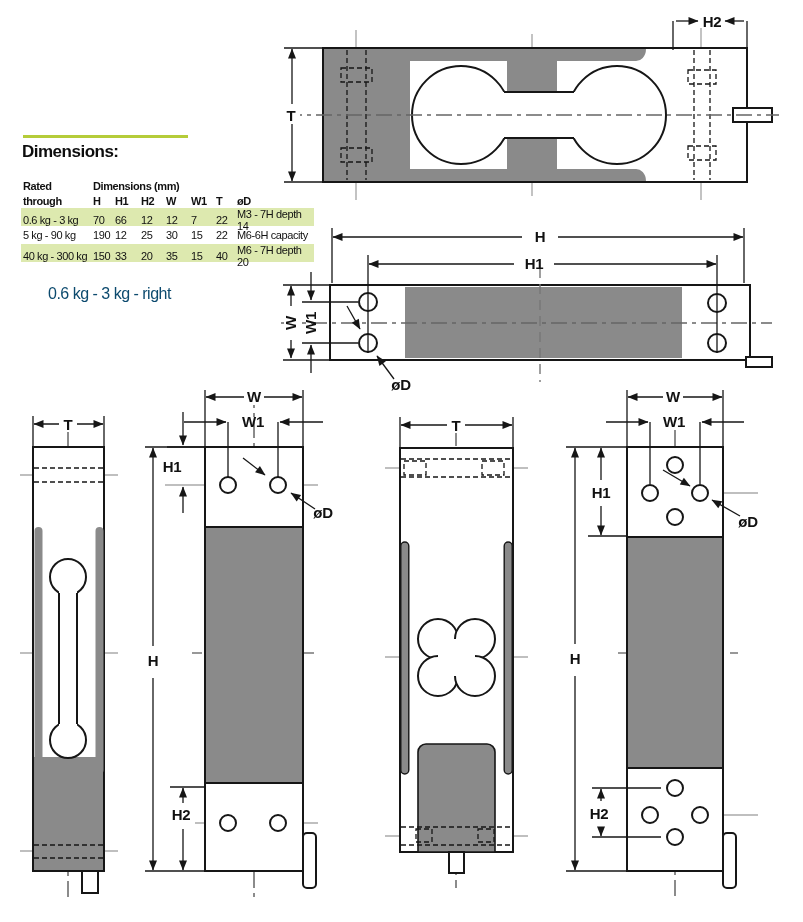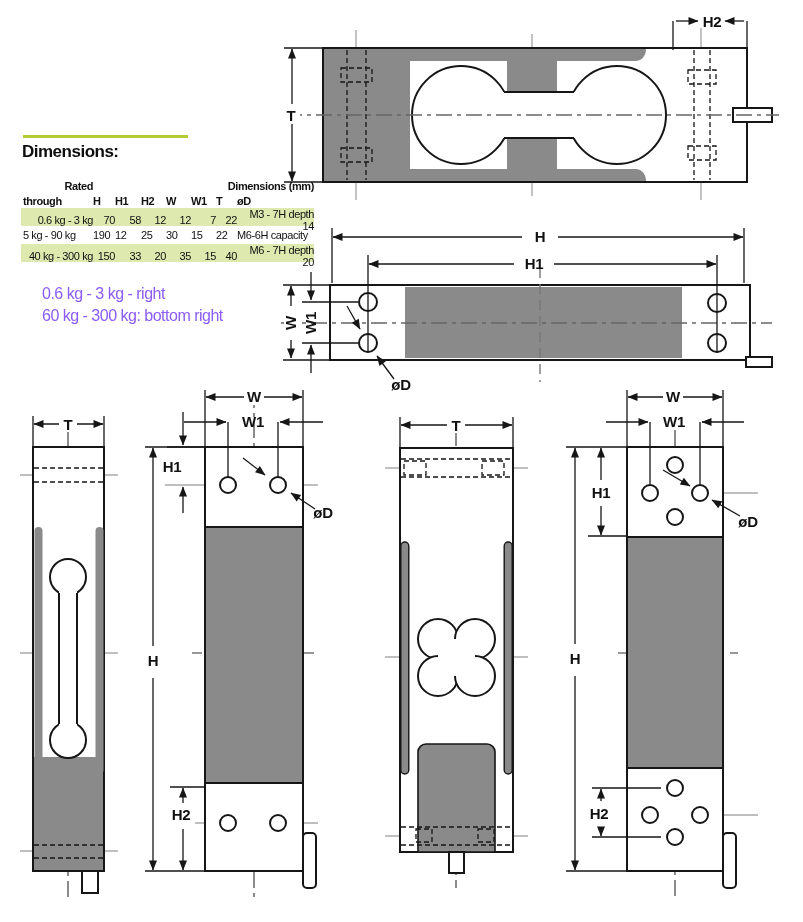--- a/index.html
+++ b/index.html
@@ -32,29 +32,29 @@
   
   .accent-line{position:absolute;left:23px;top:135px;width:165px;height:3px;
                background:var(--accent_green);}
   .page-title{position:absolute;left:22px;top:142px;margin:0;font-size:17px;font-weight:700;
               letter-spacing:-0.5px;color:#0d0d0d;}
 
   
   .dim-table{position:absolute;left:21px;top:179px;width:293px;font-size:11px;letter-spacing:-0.4px;}
   .trow{display:grid;grid-template-columns:70px 22px 26px 25px 25px 25px 21px auto;
         align-items:center;padding-left:2px;}
-  .thead{font-weight:700;height:14px;text-align:right;}
+  .thead{font-weight:700;height:14px;}
   .thead2{font-weight:700;height:15px;}
   .tdata{height:18px;font-weight:400;}
-  .hl{background:var(--row_highlight);text-align:right;}
+  .hl{background:var(--row_highlight);}
   .span-cols{grid-column:2 / -1;}
 
   
-  .notes{position:absolute;left:42px;top:283px;font-size:16px;letter-spacing:-0.5px;
-         line-height:22px;font-weight:400;color:#8b5cf6;}
+  .notes{position:absolute;left:48px;top:283px;font-size:16px;letter-spacing:-0.5px;
+         line-height:22px;font-weight:400;color:#0c4a6e;text-align:center;}
 </style>
 </head>
 <body>
 
 <div class="canvas">
 
 <svg width="803" height="922" viewBox="0 0 803 922">
   <defs>
     <marker id="ah" viewBox="0 0 10 10" refX="9.5" refY="5" markerUnits="userSpaceOnUse" markerWidth="11" markerHeight="10" orient="auto-start-reverse">
       <path d="M0,1 L10,5 L0,9 Z" fill="#161616"></path>
@@ -342,21 +342,21 @@
       <span>H1</span>
       <span>H2</span>
       <span>W</span>
       <span>W1</span>
       <span>T</span>
       <span>øD</span>
     </div>
     <div class="trow tdata hl">
       <span>0.6 kg - 3 kg</span>
       <span>70</span>
-      <span>58</span>
+      <span>66</span>
       <span>12</span>
       <span>12</span>
       <span>7</span>
       <span>22</span>
       <span>M3 - 7H depth 14</span>
     </div>
     <div class="trow tdata">
       <span>5 kg - 90 kg</span>
       <span>190</span>
       <span>12</span>
@@ -373,16 +373,15 @@
       <span>20</span>
       <span>35</span>
       <span>15</span>
       <span>40</span>
       <span>M6 - 7H depth 20</span>
     </div>
   </div>
 
   <div class="notes">
     <div>0.6 kg - 3 kg - right</div>
-    <div>60 kg - 300 kg: bottom right</div>
   </div>
 
 </div>
 
 </body></html>

